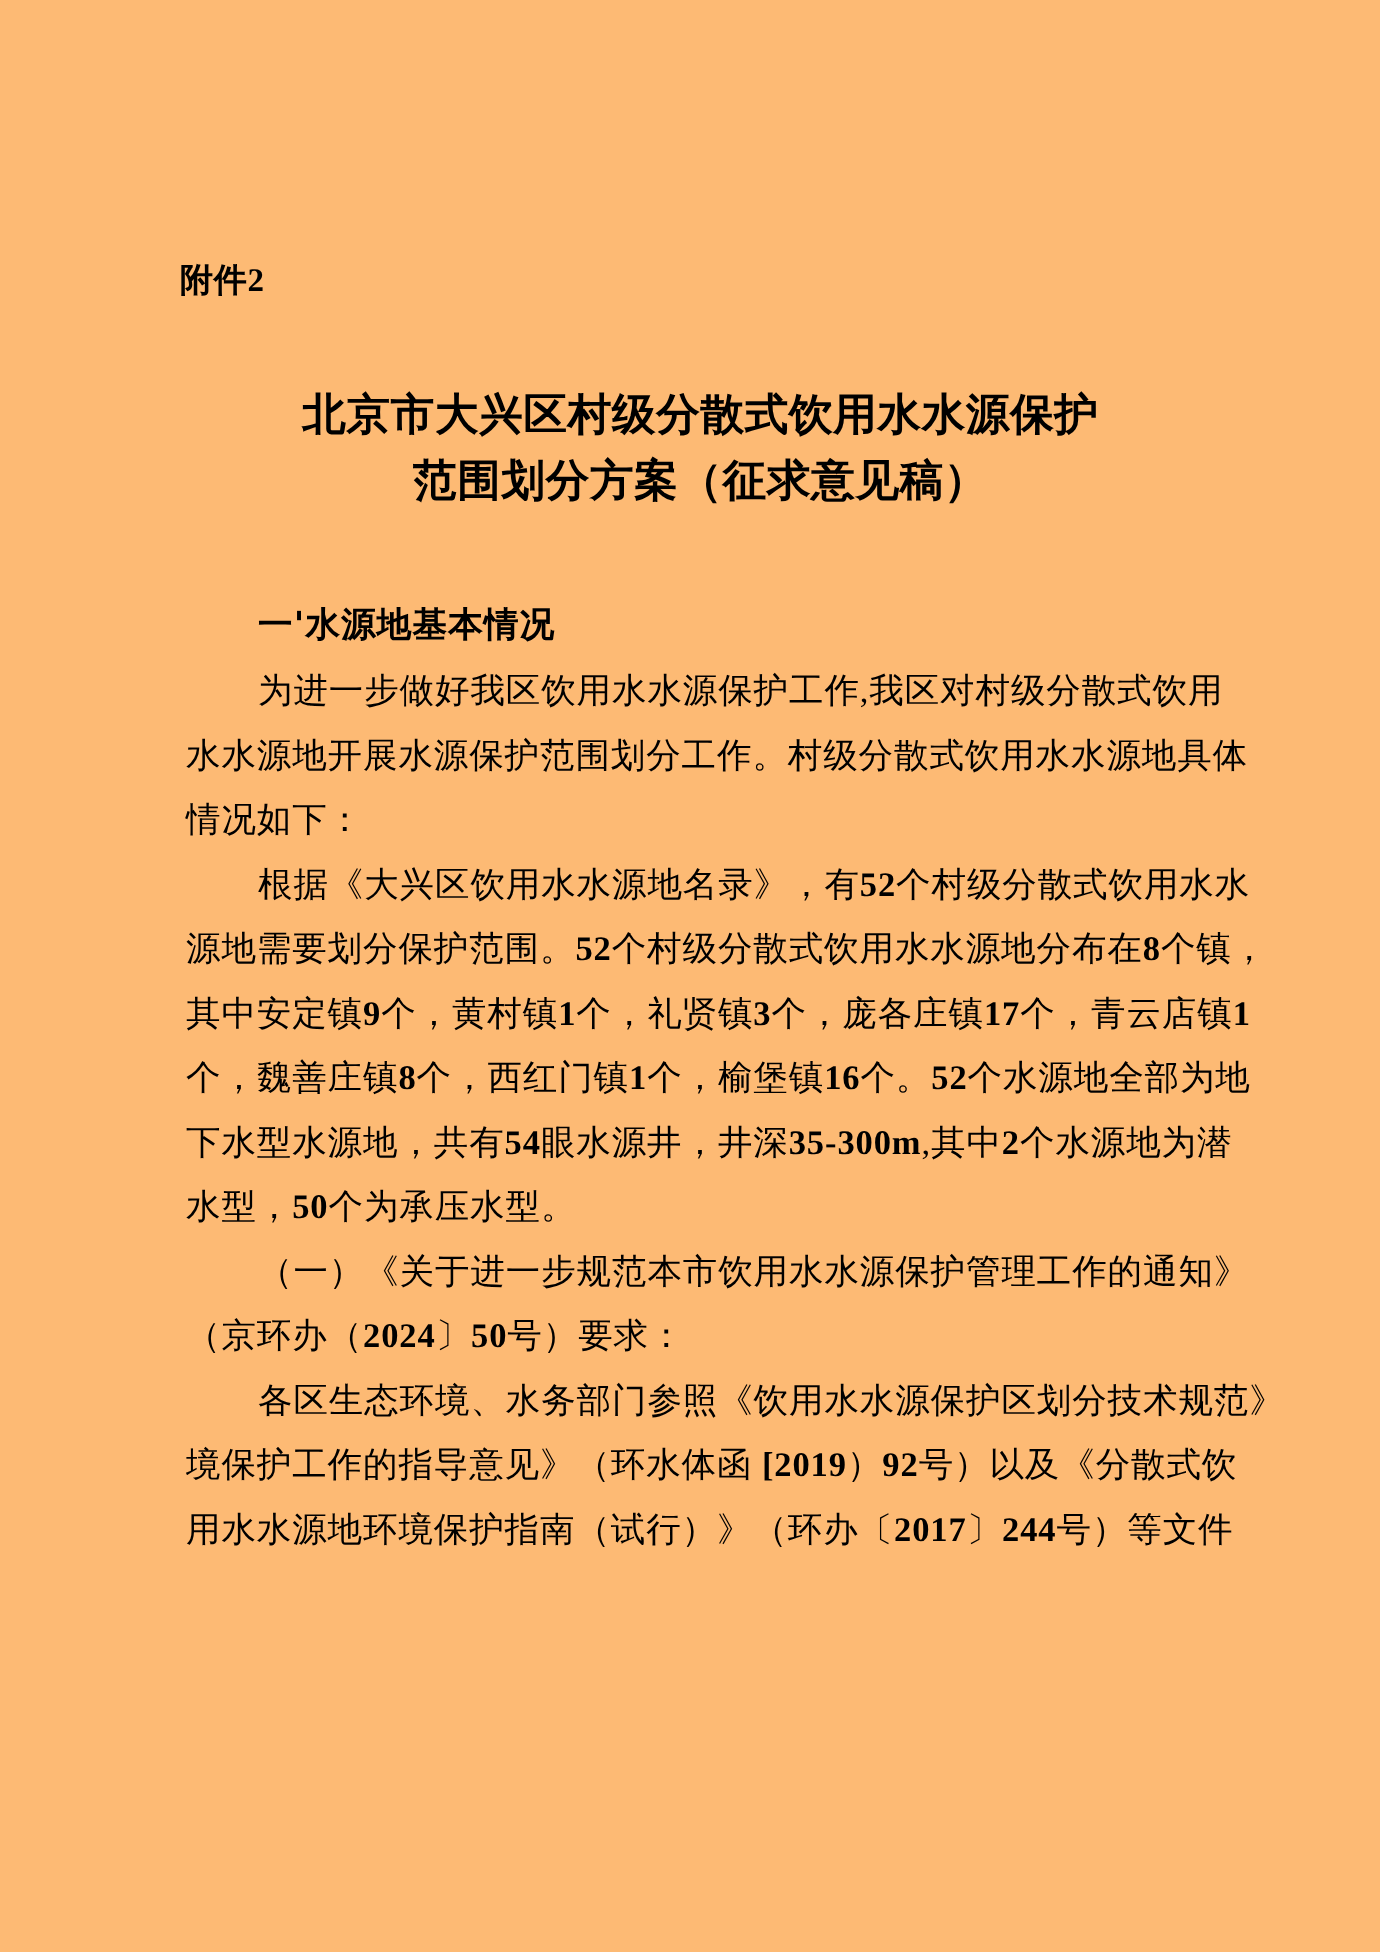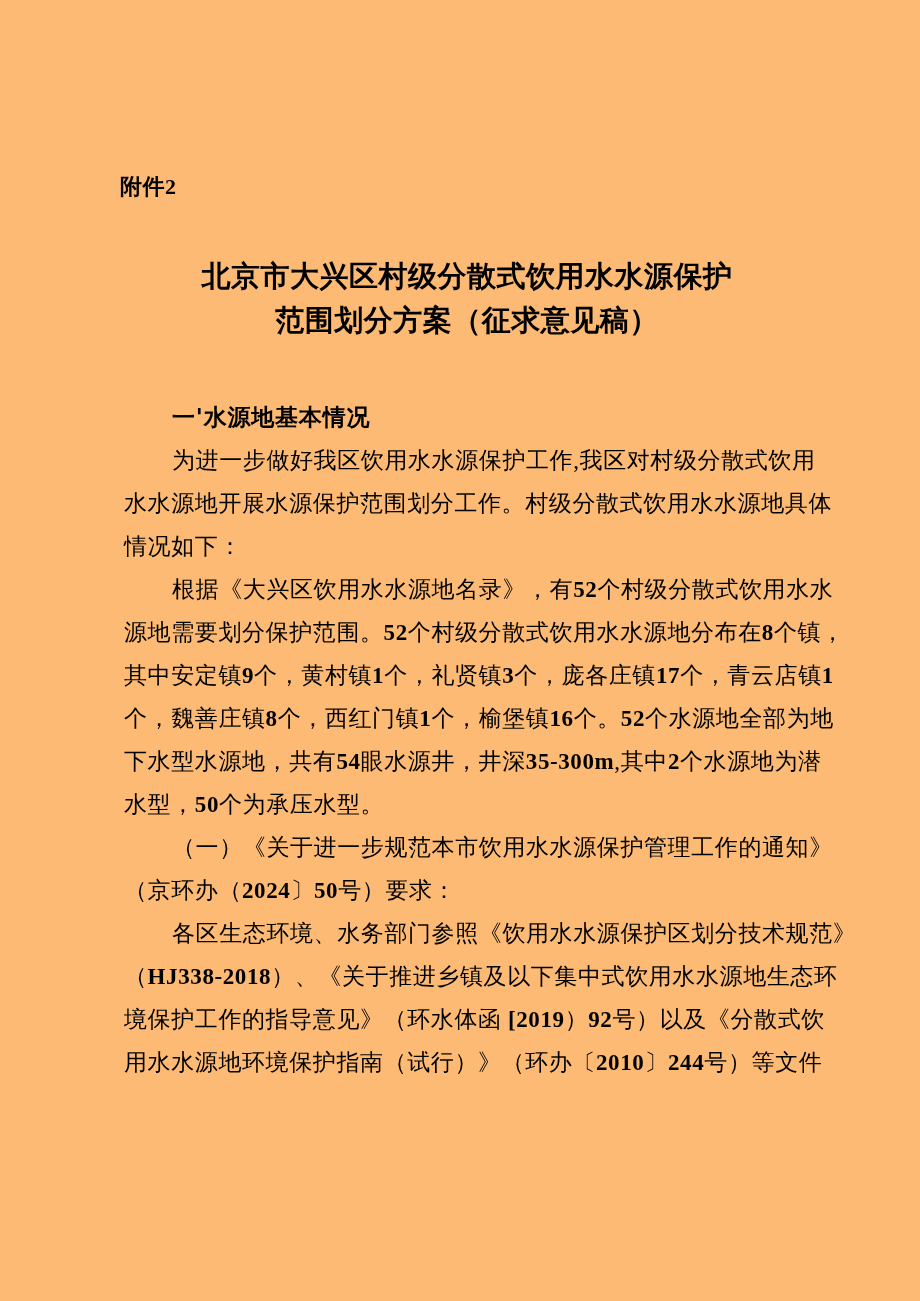--- a/index.html
+++ b/index.html
@@ -82,17 +82,16 @@
       <div class="body-line">情况如下：</div>
       <div class="body-line indent">根据《大兴区饮用水水源地名录》，有<span class="num">52</span>个村级分散式饮用水水</div>
       <div class="body-line">源地需要划分保护范围。<span class="num">52</span>个村级分散式饮用水水源地分布在<span class="num">8</span>个镇，</div>
       <div class="body-line">其中安定镇<span class="num">9</span>个，黄村镇<span class="num">1</span>个，礼贤镇<span class="num">3</span>个，庞各庄镇<span class="num">17</span>个，青云店镇<span class="num">1</span></div>
       <div class="body-line">个，魏善庄镇<span class="num">8</span>个，西红门镇<span class="num">1</span>个，榆堡镇<span class="num">16</span>个。<span class="num">52</span>个水源地全部为地</div>
       <div class="body-line">下水型水源地，共有<span class="num">54</span>眼水源井，井深<span class="num">35-300m</span>,其中<span class="num">2</span>个水源地为潜</div>
       <div class="body-line">水型，<span class="num">50</span>个为承压水型。</div>
       <div class="body-line indent">（一）《关于进一步规范本市饮用水水源保护管理工作的通知》</div>
       <div class="body-line">（京环办（<span class="num">2024</span>〕<span class="num">50</span>号）要求：</div>
       <div class="body-line indent">各区生态环境、水务部门参照《饮用水水源保护区划分技术规范》</div>
-      <div class="body-line">（<span class="num">HJ338-2018</span>）、《关于推进乡镇及以下集中式饮用水水源地生态环</div>
       <div class="body-line">境保护工作的指导意见》（环水体函 <span class="num">[2019</span>）<span class="num">92</span>号）以及《分散式饮</div>
-      <div class="body-line">用水水源地环境保护指南（试行）》（环办〔<span class="num">2010</span>〕<span class="num">244</span>号）等文件</div>
+      <div class="body-line">用水水源地环境保护指南（试行）》（环办〔<span class="num">2017</span>〕<span class="num">244</span>号）等文件</div>
     </div>
 </div>
 
 </body></html>

